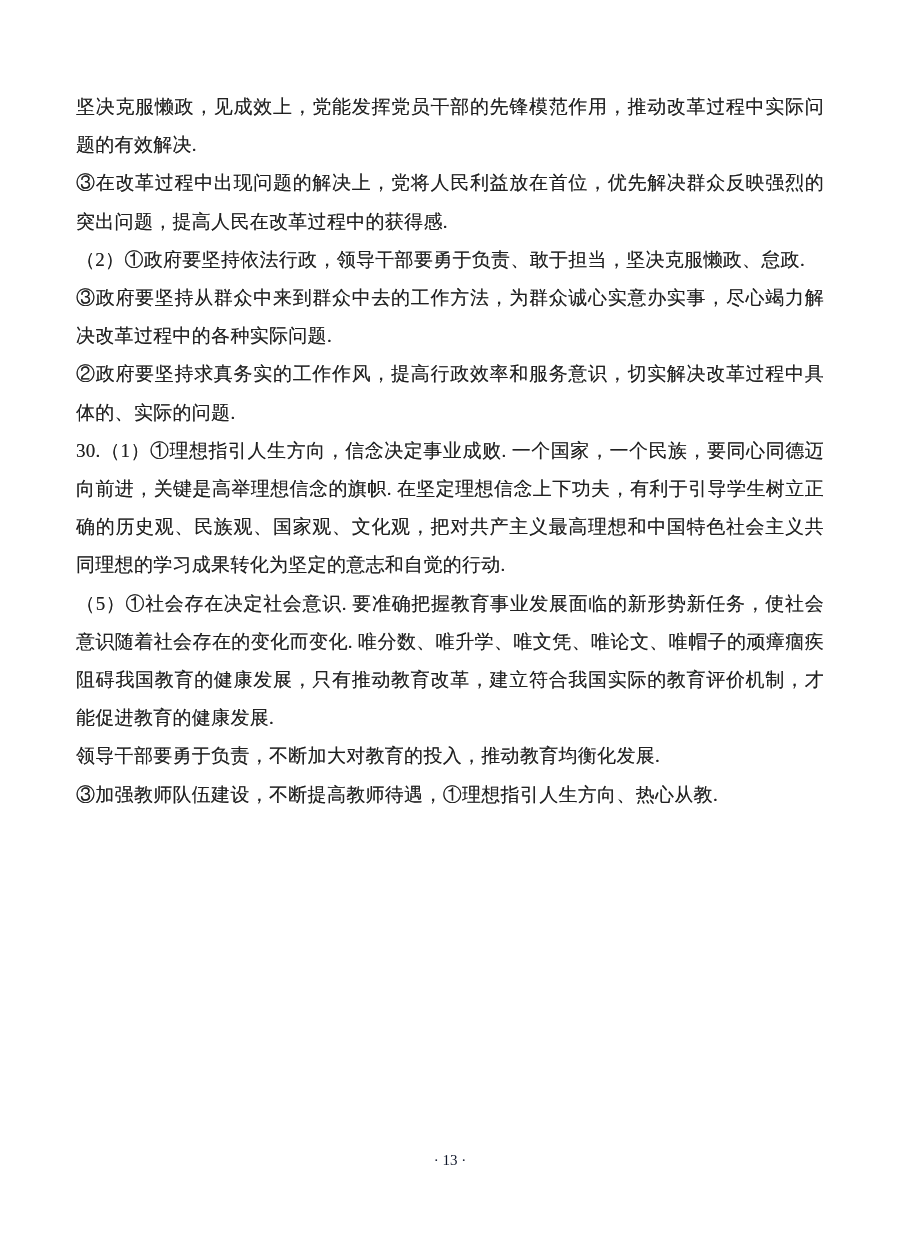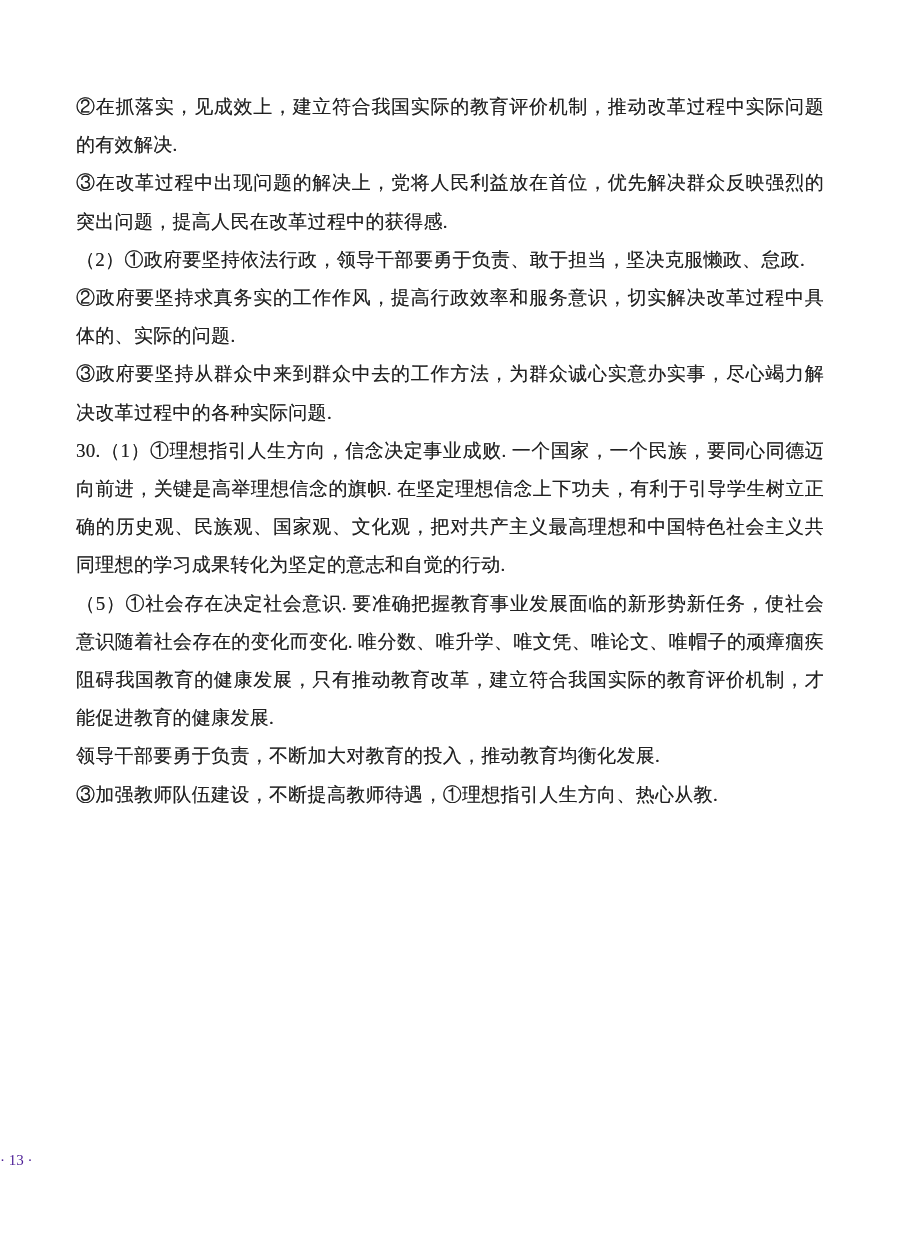--- a/index.html
+++ b/index.html
@@ -30,37 +30,37 @@
     margin: 0;
     padding: 0;
     
     text-shadow: 0 0 0.4px rgba(33,33,33,0.55);
   }
   .footer {
     position: absolute;
     left: 0;
     right: 0;
     top: 1150px;
-    text-align: left;
+    text-align: center;
     font-size: 15px;
     line-height: 20px;
-    color: #4c1d95;
+    color: #0f172a;
     font-family: "Liberation Serif", "DejaVu Serif", serif;
   }
 </style>
 </head>
 <body>
 
 <div class="page">
   <div class="content">
-    <p>②在抓落实，见成效上，建立符合我国实际的教育评价机制，推动改革过程中实际问题的有效解决.</p>
+    <p>坚决克服懒政，见成效上，党能发挥党员干部的先锋模范作用，推动改革过程中实际问题的有效解决.</p>
     <p>③在改革过程中出现问题的解决上，党将人民利益放在首位，优先解决群众反映强烈的突出问题，提高人民在改革过程中的获得感.</p>
     <p>（2）①政府要坚持依法行政，领导干部要勇于负责、敢于担当，坚决克服懒政、怠政.</p>
+    <p>③政府要坚持从群众中来到群众中去的工作方法，为群众诚心实意办实事，尽心竭力解决改革过程中的各种实际问题.</p>
     <p>②政府要坚持求真务实的工作作风，提高行政效率和服务意识，切实解决改革过程中具体的、实际的问题.</p>
-    <p>③政府要坚持从群众中来到群众中去的工作方法，为群众诚心实意办实事，尽心竭力解决改革过程中的各种实际问题.</p>
     <p>30.（1）①理想指引人生方向，信念决定事业成败. 一个国家，一个民族，要同心同德迈向前进，关键是高举理想信念的旗帜. 在坚定理想信念上下功夫，有利于引导学生树立正确的历史观、民族观、国家观、文化观，把对共产主义最高理想和中国特色社会主义共同理想的学习成果转化为坚定的意志和自觉的行动.</p>
     <p>（5）①社会存在决定社会意识. 要准确把握教育事业发展面临的新形势新任务，使社会意识随着社会存在的变化而变化. 唯分数、唯升学、唯文凭、唯论文、唯帽子的顽瘴痼疾阻碍我国教育的健康发展，只有推动教育改革，建立符合我国实际的教育评价机制，才能促进教育的健康发展.</p>
     <p>领导干部要勇于负责，不断加大对教育的投入，推动教育均衡化发展.</p>
     <p>③加强教师队伍建设，不断提高教师待遇，①理想指引人生方向、热心从教.</p>
   </div>
 
   <div class="footer">· 13 ·</div>
 </div>
 
 </body></html>

